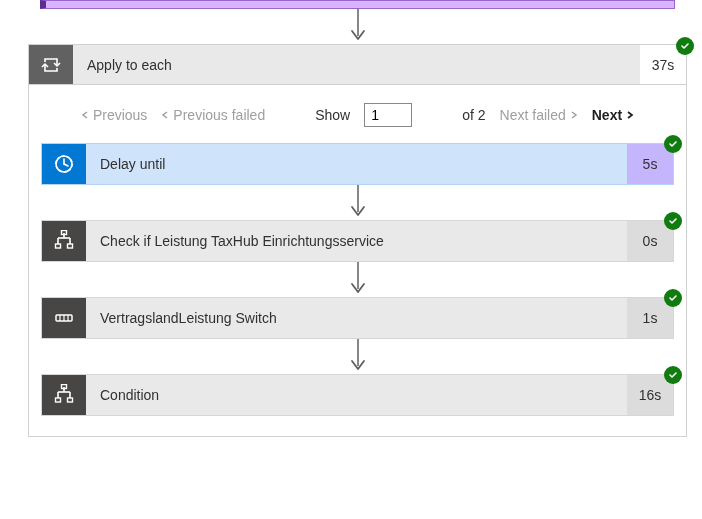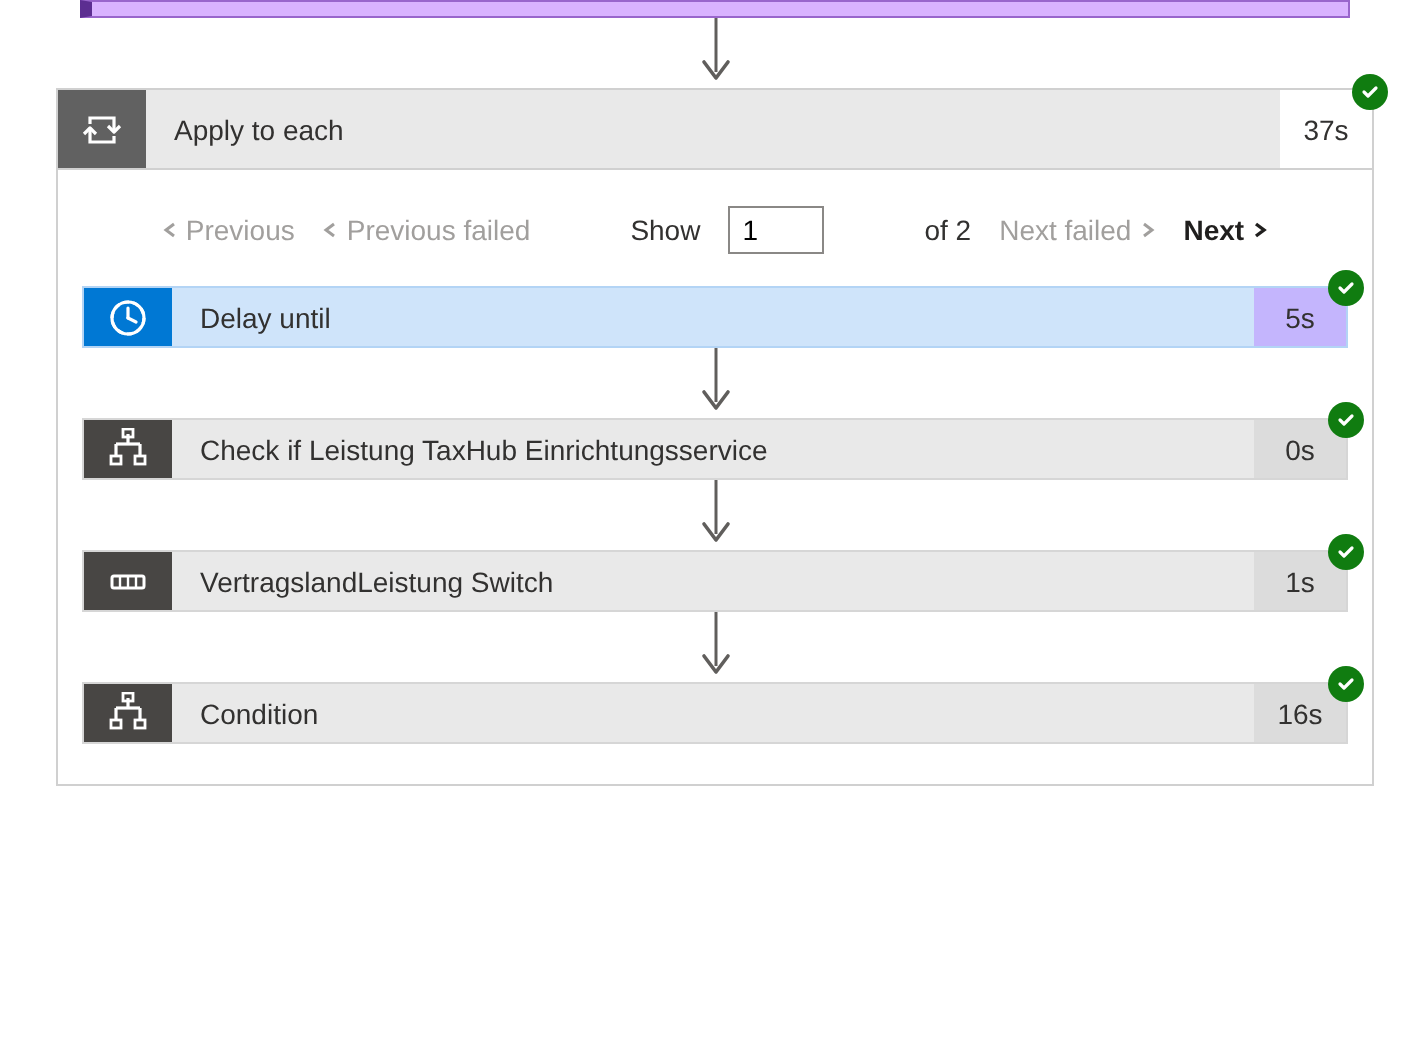--- a/index.html
+++ b/index.html
@@ -104,21 +104,21 @@
   .pager .showlabel { color: #323130; margin-left: 36px; }
   .step-card {
     border: 1px solid #d6d6d6;
     background: #e9e9e9;
     position: relative;
     margin: 0 0 0 0;
   }
   .step-row {
     display: flex;
     align-items: stretch;
-    height: 29px;
+    height: 40px;
   }
   .step-card.highlight { background: #cfe4fa; border-color: #b3d4f5; }
   .step-card.highlight .step-time { background: #c4b5fd; }
   .step-title {
     flex: 1;
     display: flex;
     align-items: center;
     padding: 0 14px;
   }
   .step-time {

